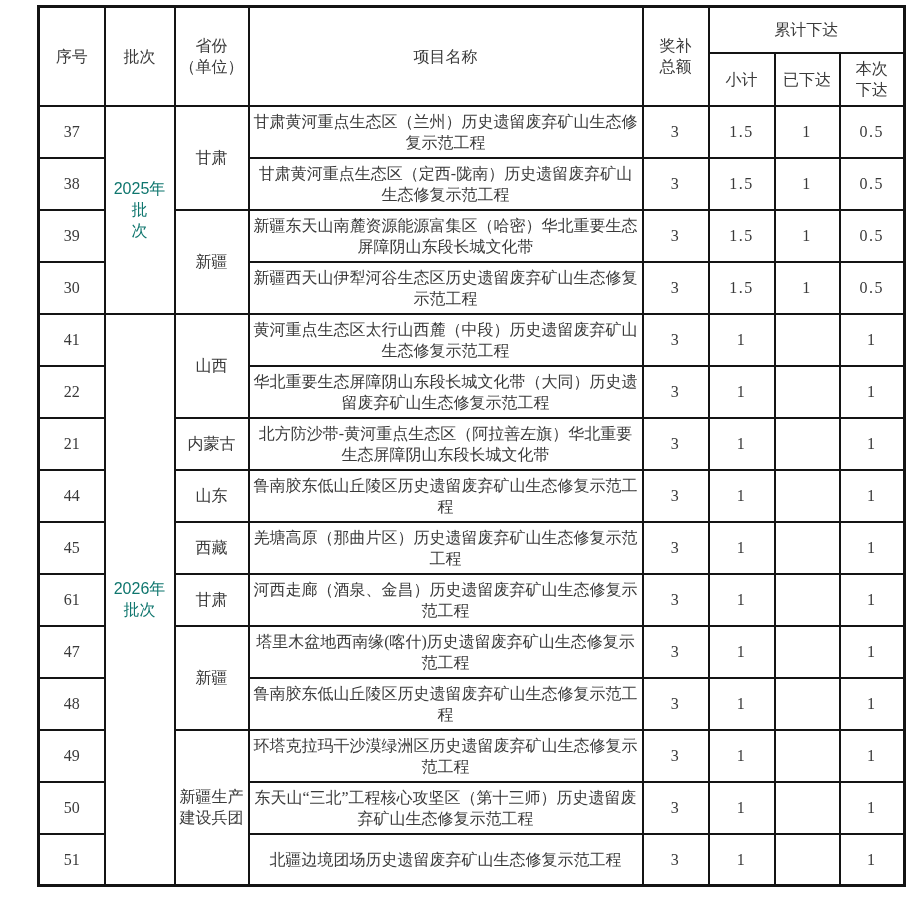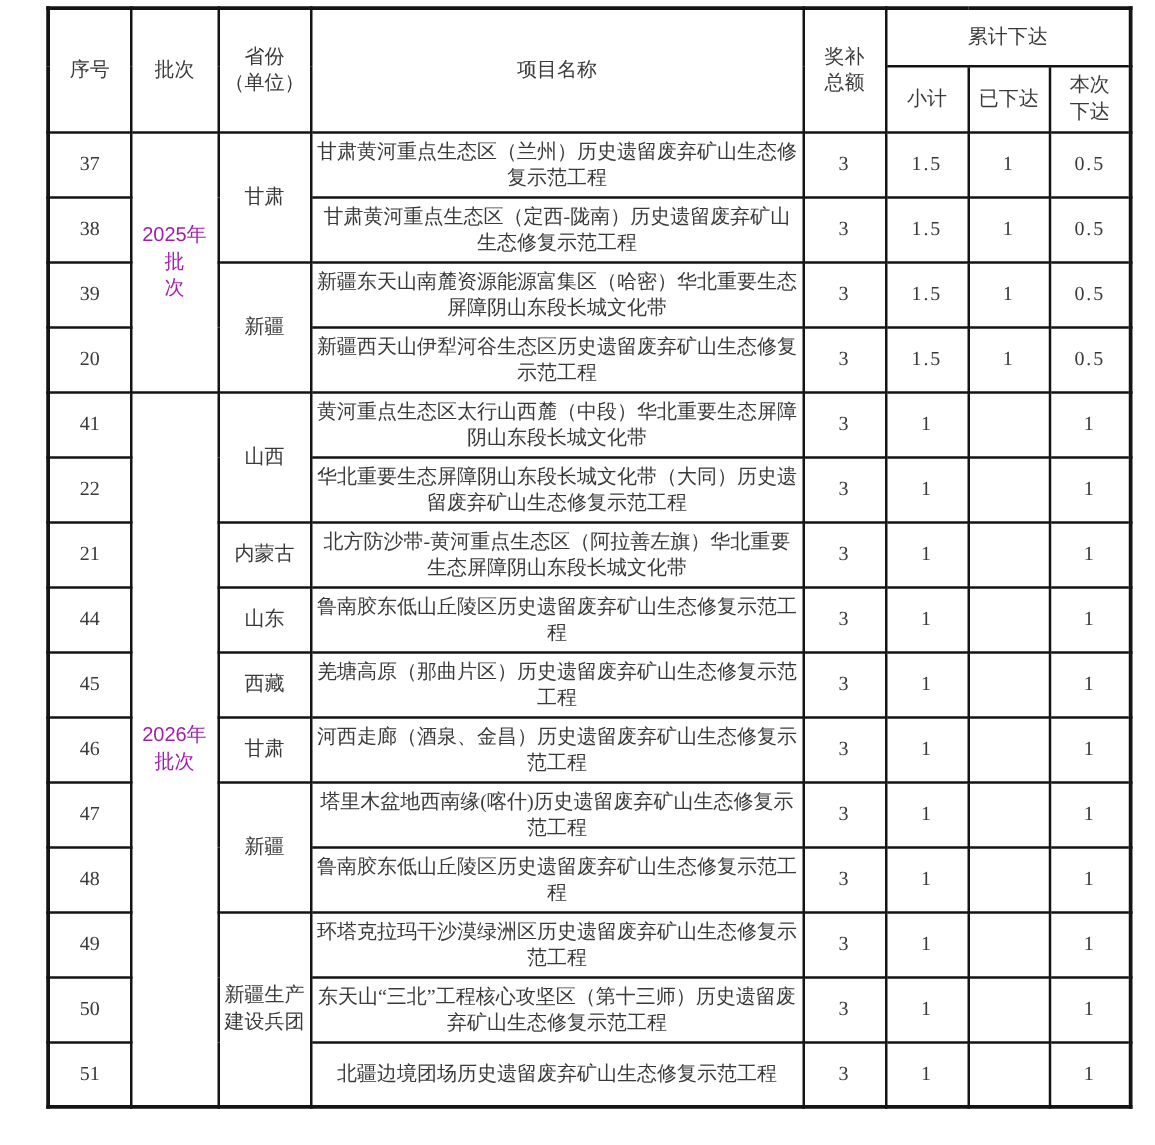--- a/index.html
+++ b/index.html
@@ -44,21 +44,21 @@
   tr.hdr-bottom { height: 53px; }
   tbody tr { height: 52px; }
   td.project {
     text-align: left;
     padding: 2px 7px;
     margin-left: 38px;
   }
   td.batch {
     font-family: "Liberation Sans", "DejaVu Sans", sans-serif;
     font-size: 16px;
-    color: #a21caf;
+    color: #0f766e;
   }
   td.num { letter-spacing: 1.5px; }
   col.c-seq      { width: 66px; }
   col.c-batch    { width: 70px; }
   col.c-province { width: 74px; }
   col.c-project  { width: 394px; }
   col.c-award    { width: 66px; }
   col.c-subtotal { width: 66px; }
   col.c-issued   { width: 65px; }
   col.c-current  { width: 65px; }
@@ -119,33 +119,33 @@
       <tr>
         <td>39</td>
         <td rowspan="2">新疆</td>
         <td class="project">新疆东天山南麓资源能源富集区（哈密）华北重要生态屏障阴山东段长城文化带</td>
         <td class="num">3</td>
         <td class="num">1.5</td>
         <td class="num">1</td>
         <td class="num">0.5</td>
       </tr>
       <tr>
-        <td>20</td>
+        <td>30</td>
         <td class="project">新疆西天山伊犁河谷生态区历史遗留废弃矿山生态修复示范工程</td>
         <td class="num">3</td>
         <td class="num">1.5</td>
         <td class="num">1</td>
         <td class="num">0.5</td>
       </tr>
       <tr>
         <td>41</td>
         <td class="batch" rowspan="11">2026年
 批次</td>
         <td rowspan="2">山西</td>
-        <td class="project">黄河重点生态区太行山西麓（中段）华北重要生态屏障阴山东段长城文化带</td>
+        <td class="project">黄河重点生态区太行山西麓（中段）历史遗留废弃矿山生态修复示范工程</td>
         <td class="num">3</td>
         <td class="num">1</td>
         <td class="num"></td>
         <td class="num">1</td>
       </tr>
       <tr>
         <td>22</td>
         <td class="project">华北重要生态屏障阴山东段长城文化带（大同）历史遗留废弃矿山生态修复示范工程</td>
         <td class="num">3</td>
         <td class="num">1</td>
@@ -173,21 +173,21 @@
       <tr>
         <td>45</td>
         <td>西藏</td>
         <td class="project">羌塘高原（那曲片区）历史遗留废弃矿山生态修复示范工程</td>
         <td class="num">3</td>
         <td class="num">1</td>
         <td class="num"></td>
         <td class="num">1</td>
       </tr>
       <tr>
-        <td>46</td>
+        <td>61</td>
         <td>甘肃</td>
         <td class="project">河西走廊（酒泉、金昌）历史遗留废弃矿山生态修复示范工程</td>
         <td class="num">3</td>
         <td class="num">1</td>
         <td class="num"></td>
         <td class="num">1</td>
       </tr>
       <tr>
         <td>47</td>
         <td rowspan="2">新疆</td>

